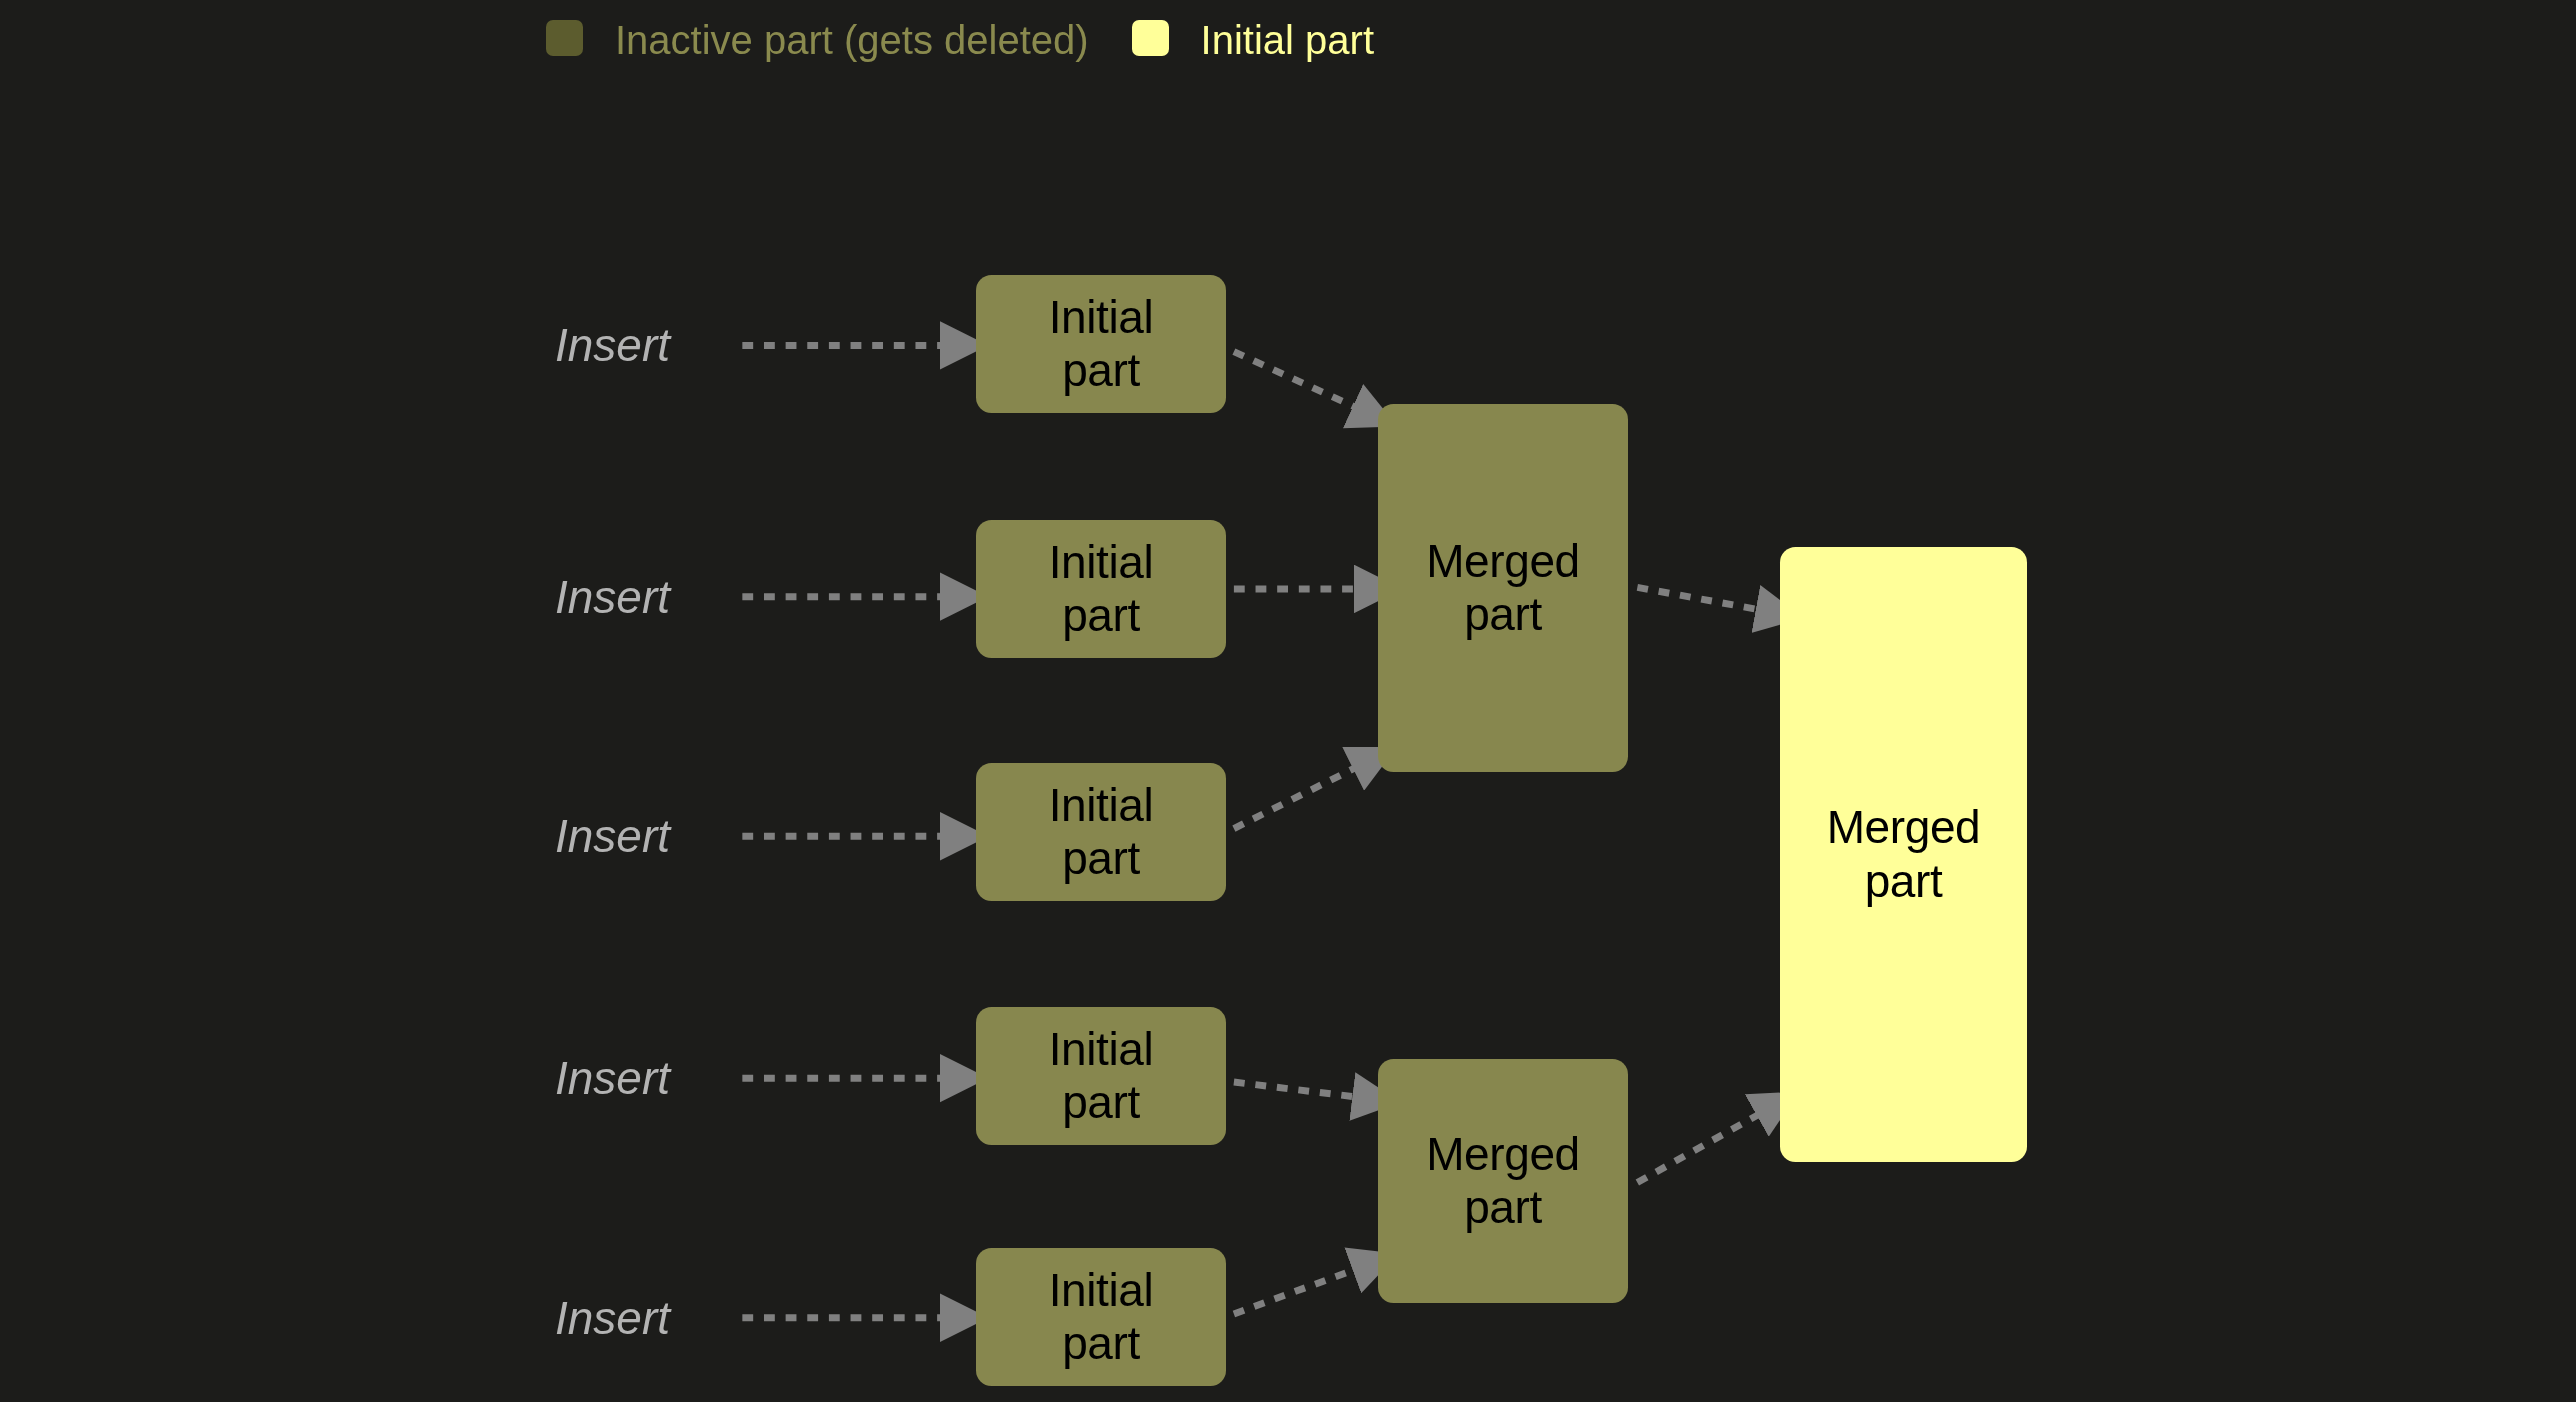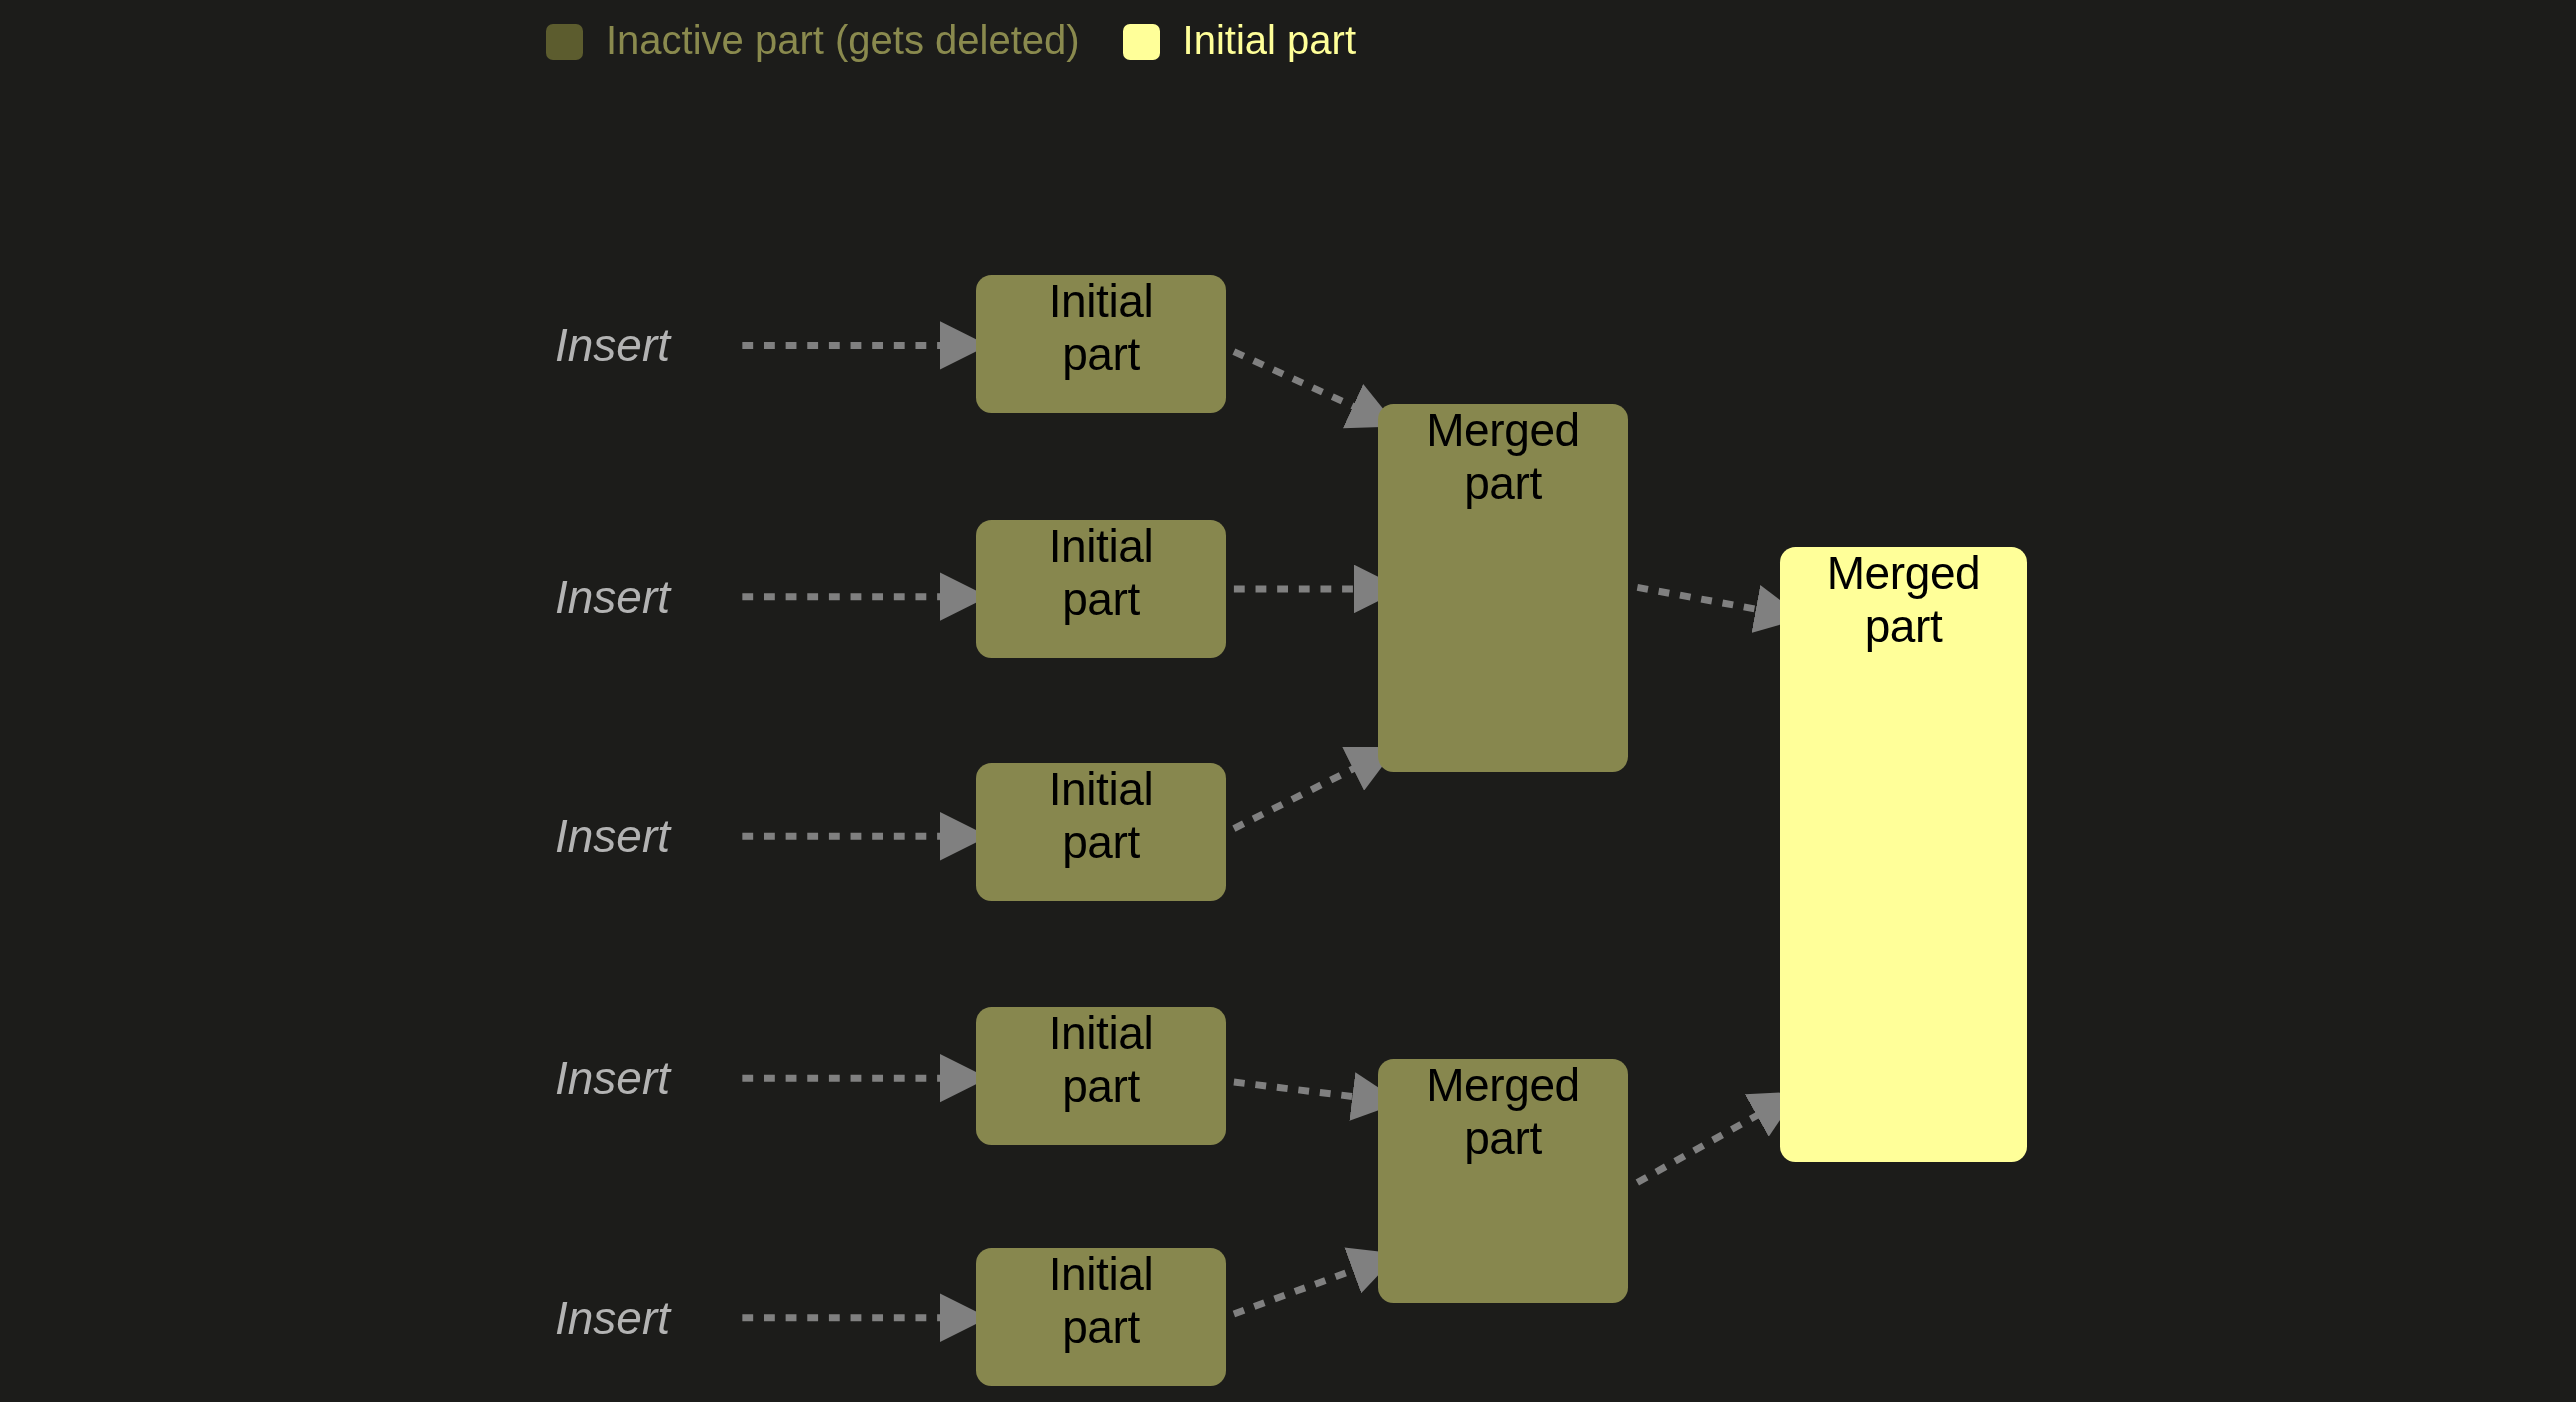--- a/index.html
+++ b/index.html
@@ -20,22 +20,22 @@
   #legend {
     position: absolute;
     left: 546px;
     top: 20px;
     display: flex;
     align-items: center;
     gap: 43px;
   }
   .legend-item {
     display: flex;
-    align-items: flex-end;
-    gap: 23px;
+    align-items: flex-start;
+    gap: 32px;
   }
   .legend-swatch {
     width: 37px;
     height: 36px;
     border-radius: 7px;
     flex: none;
   }
   .legend-swatch.inactive { background: #5c5c2e; }
   .legend-swatch.active   { background: #ffff99; }
   .legend-label {
@@ -44,20 +44,21 @@
     white-space: nowrap;
   }
   .legend-label.inactive { color: #8a8a4e; }
   .legend-label.active   { color: #ffff99; }
 
   
   .node {
     position: absolute;
     box-sizing: border-box;
     display: flex;
+    align-items: center;
     justify-content: center;
     text-align: center;
     color: #000000;
     font-size: 46px;
     line-height: 1.16;
     border-radius: 15.5px;
     letter-spacing: -0.4px;
   }
   .node.inactive { background: #87874e; }
   .node.active   { background: #ffff99; }

